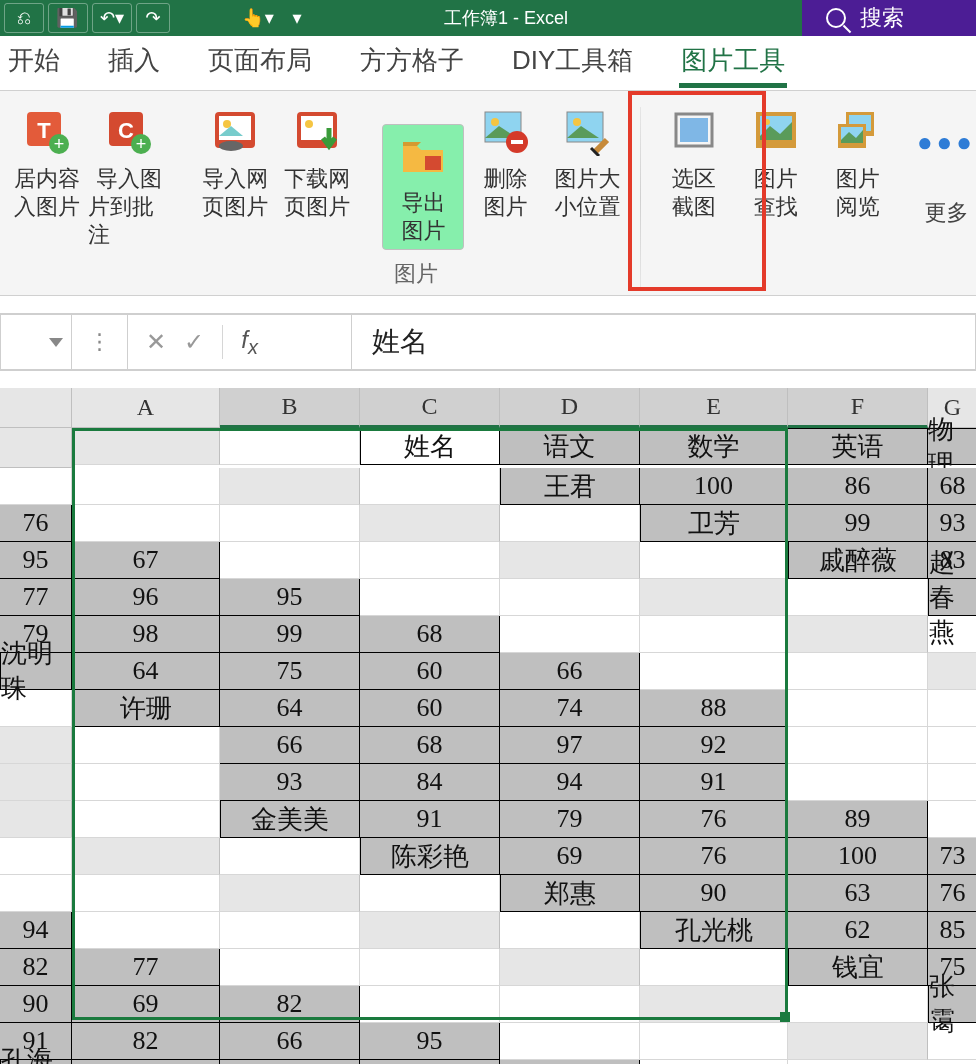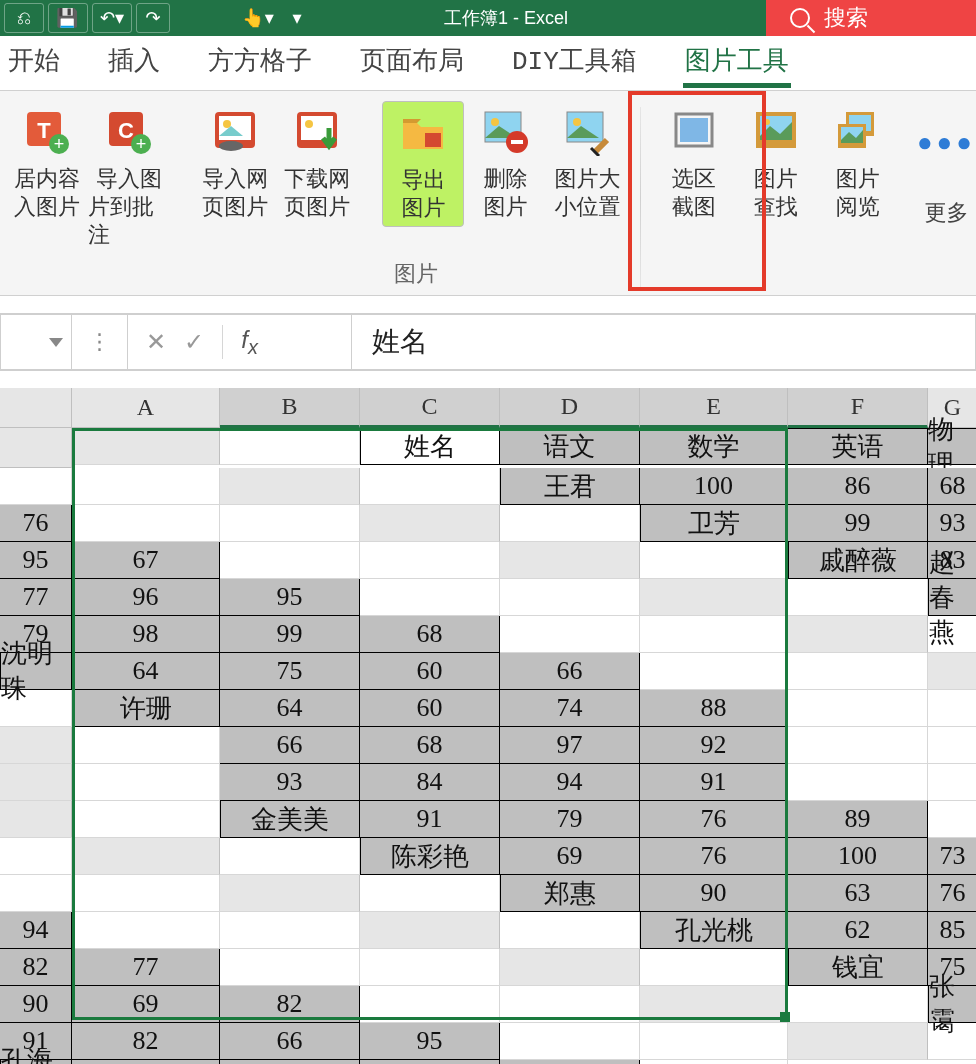--- a/index.html
+++ b/index.html
@@ -33,22 +33,22 @@
   }
   .tb-center {
     position:absolute; left:0; right:0;
     text-align:center;
     font-size:18px;
     pointer-events:none;
     padding-left:36px;
   }
   .tb-search {
     position:absolute; right:0; top:0; bottom:0;
-    width: 210px;
-    background:#ef4444;
+    width: 174px;
+    background:#4c1d95;
     display:flex; align-items:center; gap:14px;
     padding-left:24px;
     font-size:22px;
     color:#fff;
   }
   .search-ico {
     width:20px; height:20px; border:2px solid #fff; border-radius:50%;
     position:relative;
   }
   .search-ico:after{
@@ -61,21 +61,21 @@
     height:54px;
     display:flex;
     align-items:flex-end;
     gap:44px;
     padding: 0 6px 6px 6px;
     background:#fff;
     border-bottom: none;
     font-size:26px;
     color:#444;
   }
-  .tab { padding:6px 2px;font-family:Liberation Mono, monospace; }
+  .tab { padding:6px 2px; }
   .tab.active { color:#217346; position:relative; }
   .tab.active:after{
     content:""; position:absolute; left:0; right:0; bottom:-4px;
     height:5px; background:#217346;
   }
 
   
   .ribbon {
     background:#f5f5f5;
     border-top:1px solid #d0d0d0;
@@ -97,21 +97,21 @@
   }
   .rbtn {
     display:flex; flex-direction:column; align-items:center; justify-content:flex-start;
     width:82px;
     padding:4px 0;
     font-size:22px;
     line-height:28px;
     color:#333;
     border-radius:4px;
   }
-  .rbtn.active { background:#bef264; border:1px solid #bfbfbf; }
+  .rbtn.active { background:#86efac; border:1px solid #bfbfbf;margin-top:23px; }
   .ricon {
     width:54px; height:54px; margin-bottom:6px;
     display:flex; align-items:center; justify-content:center;
     font-size:34px;
   }
   .ricon svg { width:48px; height:48px; }
   .group-label {
     position:absolute; bottom:6px; left:394px;
     font-size:22px; color:#666;
   }
@@ -244,22 +244,22 @@
   </div>
   <div class="tb-search">
     <span class="search-ico"></span>
     <span>搜索</span>
   </div>
 </div>
 
 <div class="tabs">
   <div class="tab">开始</div>
   <div class="tab">插入</div>
+  <div class="tab">页面布局</div>
   <div class="tab">方方格子</div>
-  <div class="tab">页面布局</div>
   <div class="tab">DIY工具箱</div>
   <div class="tab active">图片工具</div>
 </div>
 
 <div class="ribbon">
   <div class="rgroup">
     <div class="rbtn">
       <div class="ricon">
         <svg viewBox="0 0 48 48">
             <rect x="4" y="4" width="34" height="34" rx="4" fill="#e35b3a"></rect>

